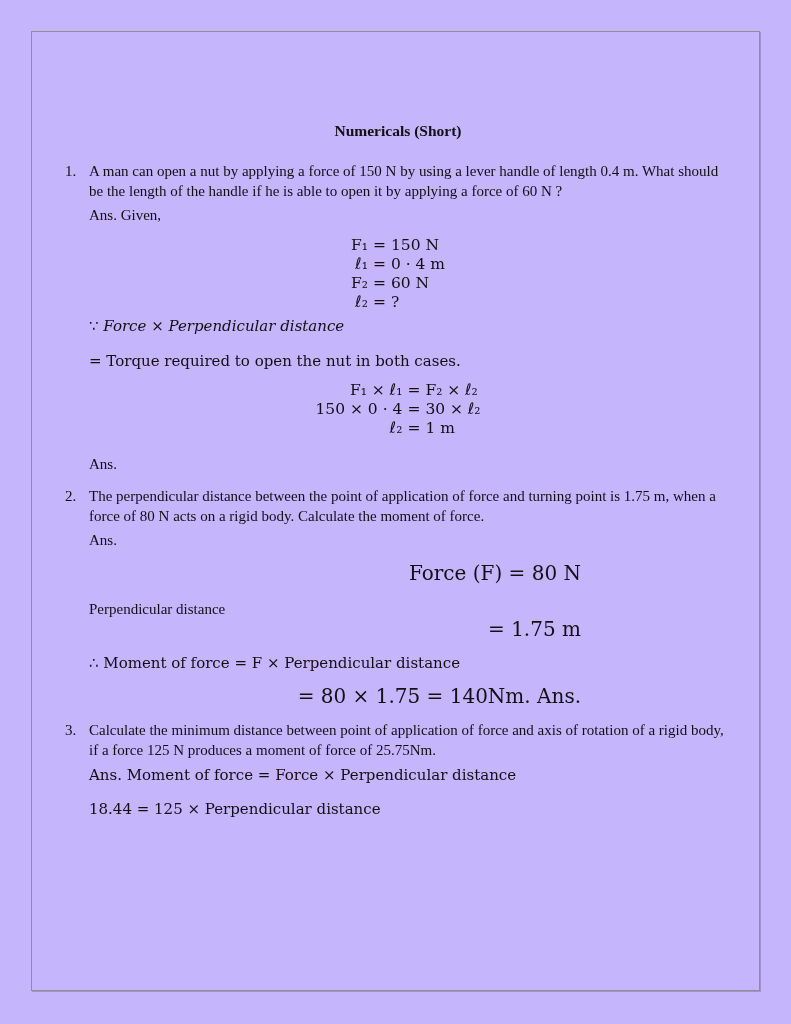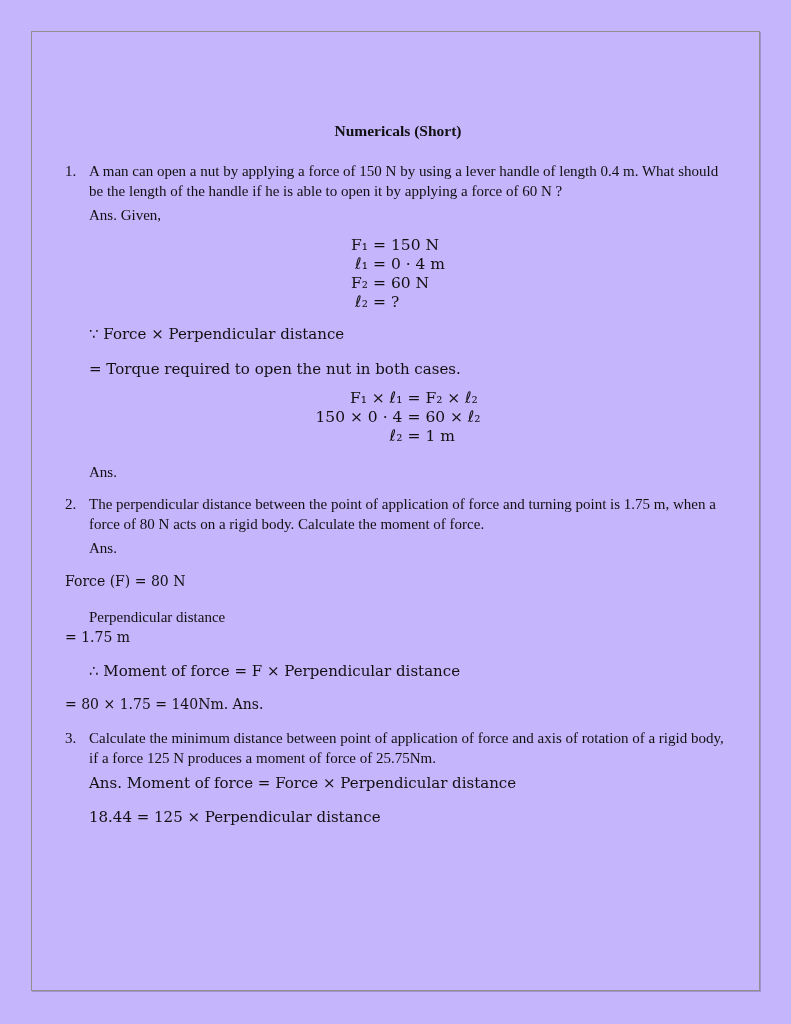--- a/index.html
+++ b/index.html
@@ -47,30 +47,30 @@
     display:inline-grid;
     grid-template-columns:auto auto auto;
     font-family:"DejaVu Serif","DejaVu Sans",serif;
     font-size:15.5px;
     line-height:19px;
   }
   .eq-grid .lhs { text-align:right; }
   .eq-grid .eq  { text-align:center; padding:0 5px; }
   .eq-grid .rhs { text-align:left; }
   .math-center {
-    text-align:left;
+    text-align:right;
     padding-right:150px;
     font-family:"DejaVu Serif","DejaVu Sans",serif;
-    font-size:14px;
+    font-size:20px;
     line-height:20px;
   }
   .mt-q1       { margin-top:20px; }
   .mt-ansgiven { margin-top:4px;  }
   .mt-eq1      { margin-top:11px; }
-  .mt-because  { margin-top:12px; }
+  .mt-because  { margin-top:4px;font-style:italic; }
   .mt-torque   { margin-top:15px; }
   .mt-eq2      { margin-top:10px; }
   .mt-ans1     { margin-top:16px; }
   .mt-q2       { margin-top:12px; }
   .mt-ans2     { margin-top:4px;  }
   .mt-force    { margin-top:13px; }
   .mt-perp     { margin-top:16px; }
   .mt-perpval  { }
   .mt-there    { margin-top:14px; }
   .mt-result   { margin-top:13px; }
@@ -117,21 +117,21 @@
 
     <div class="indent mt-torque math">= Torque required to open the nut in both cases.</div>
 
     <div class="eq-center mt-eq2">
       <span class="eq-grid">
         <span class="lhs">F₁ × ℓ₁</span>
           <span class="eq">=</span>
           <span class="rhs">F₂ × ℓ₂</span>
         <span class="lhs">150 × 0 · 4</span>
           <span class="eq">=</span>
-          <span class="rhs">60 × ℓ₂</span>
+          <span class="rhs">30 × ℓ₂</span>
         <span class="lhs">ℓ₂</span>
           <span class="eq">=</span>
           <span class="rhs">1 m</span>
       </span>
     </div>
 
     <div class="indent mt-ans1">Ans.</div>
 
     <div class="q-row mt-q2">
       <span class="q-num">2.</span>

